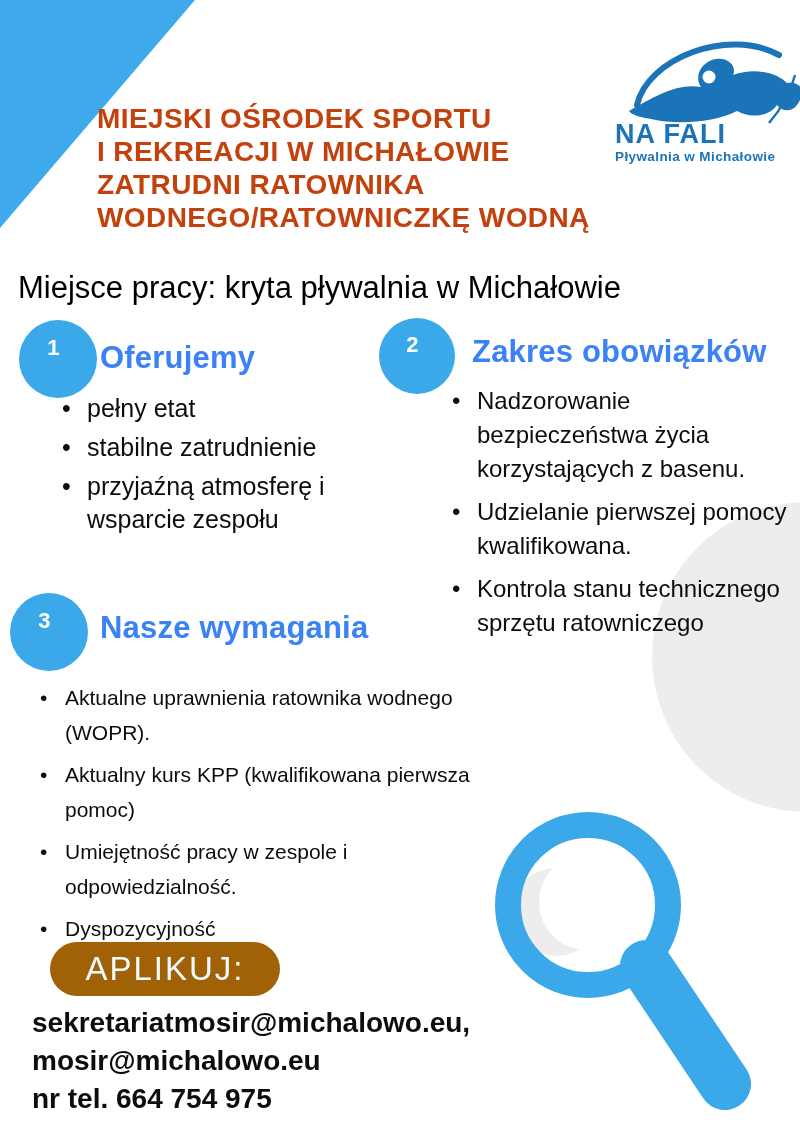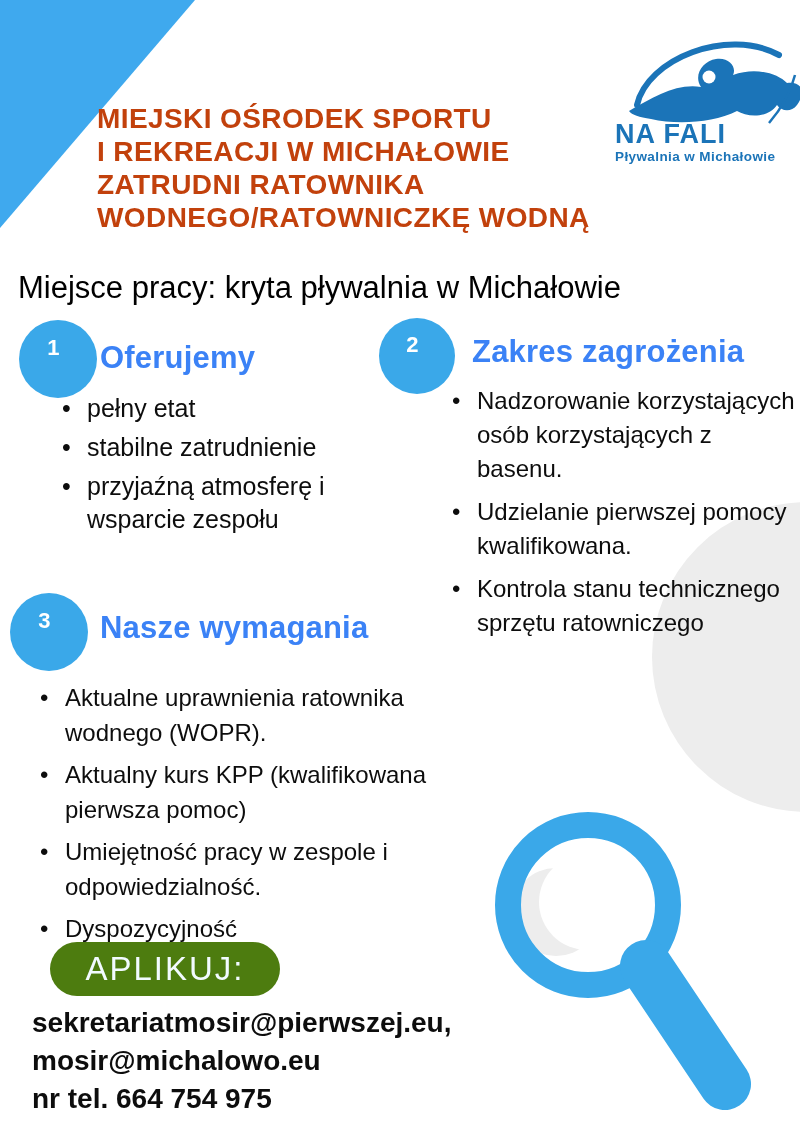--- a/index.html
+++ b/index.html
@@ -67,26 +67,26 @@
   ul.bullets li{
     position:relative;padding-left:25px;color:#0d0d0d;
   }
   ul.bullets li::before{
     content:"•";position:absolute;left:0;top:0;font-size:1em;color:#0d0d0d;
   }
   .list1{left:62px;top:392px;width:330px;font-size:25px;}
   .list1 li{line-height:33px;margin-bottom:6px;}
   .list2{left:452px;top:384px;width:345px;font-size:24px;}
   .list2 li{line-height:34px;margin-bottom:9px;}
-  .list3{left:40px;top:680px;width:430px;font-size:24px;}
+  .list3{left:40px;top:680px;width:430px;font-size:21px;}
   .list3 li{line-height:35px;margin-bottom:7px;}
   
   .apply-btn{
     position:absolute;left:50px;top:942px;width:230px;height:54px;z-index:2;
-    background:#4d7c0f;border:none;border-radius:28px;cursor:pointer;
+    background:#a16207;border:none;border-radius:28px;cursor:pointer;
     color:#f2fbff;font-family:inherit;font-size:33px;font-weight:400;
     letter-spacing:2px;display:flex;align-items:center;justify-content:center;
   }
   .contact{
     position:absolute;left:32px;top:1004px;z-index:2;
     font-size:28px;font-weight:700;line-height:38px;color:#0d0d0d;
   }
   .contact .line{display:block;}
   
   .magnifier{position:absolute;left:468px;top:788px;z-index:1;}
@@ -132,42 +132,42 @@
 <div class="section-title t1">Oferujemy</div>
 <ul class="bullets list1">
   <li>pełny etat</li>
   <li>stabilne zatrudnienie</li>
   <li>przyjaźną atmosferę i wsparcie zespołu</li>
 </ul>
 
 <div class="num-circle c2">
   <span>2</span>
 </div>
-<div class="section-title t2">Zakres zagrożenia</div>
+<div class="section-title t2">Zakres obowiązków</div>
 <ul class="bullets list2">
-  <li>Nadzorowanie korzystających osób korzystających z basenu.</li>
+  <li>Nadzorowanie bezpieczeństwa życia korzystających z basenu.</li>
   <li>Udzielanie pierwszej pomocy kwalifikowana.</li>
   <li>Kontrola stanu technicznego sprzętu ratowniczego</li>
 </ul>
 
 <div class="num-circle c3">
   <span>3</span>
 </div>
 <div class="section-title t3">Nasze wymagania</div>
 <ul class="bullets list3">
   <li>Aktualne uprawnienia ratownika wodnego (WOPR).</li>
   <li>Aktualny kurs KPP (kwalifikowana pierwsza pomoc)</li>
   <li>Umiejętność pracy w zespole i odpowiedzialność.</li>
   <li>Dyspozycyjność</li>
 </ul>
 
 <button class="apply-btn">APLIKUJ:</button>
 
 <div class="contact">
-  <span class="line">sekretariatmosir@pierwszej.eu,</span>
+  <span class="line">sekretariatmosir@michalowo.eu,</span>
   <span class="line">mosir@michalowo.eu</span>
   <span class="line">nr tel. 664 754 975</span>
 </div>
 
 <svg class="magnifier" width="330" height="343" viewBox="0 0 330 343" aria-hidden="true">
   <circle cx="88" cy="124" r="44" fill="#ededed"></circle>
   <circle cx="119" cy="114" r="48" fill="#ffffff"></circle>
   <circle cx="120" cy="117" r="80" fill="none" stroke="#3aa8e9" stroke-width="26"></circle>
   <line x1="178" y1="178" x2="257" y2="296" stroke="#3aa8e9" stroke-width="52" stroke-linecap="round"></line>
 </svg>

